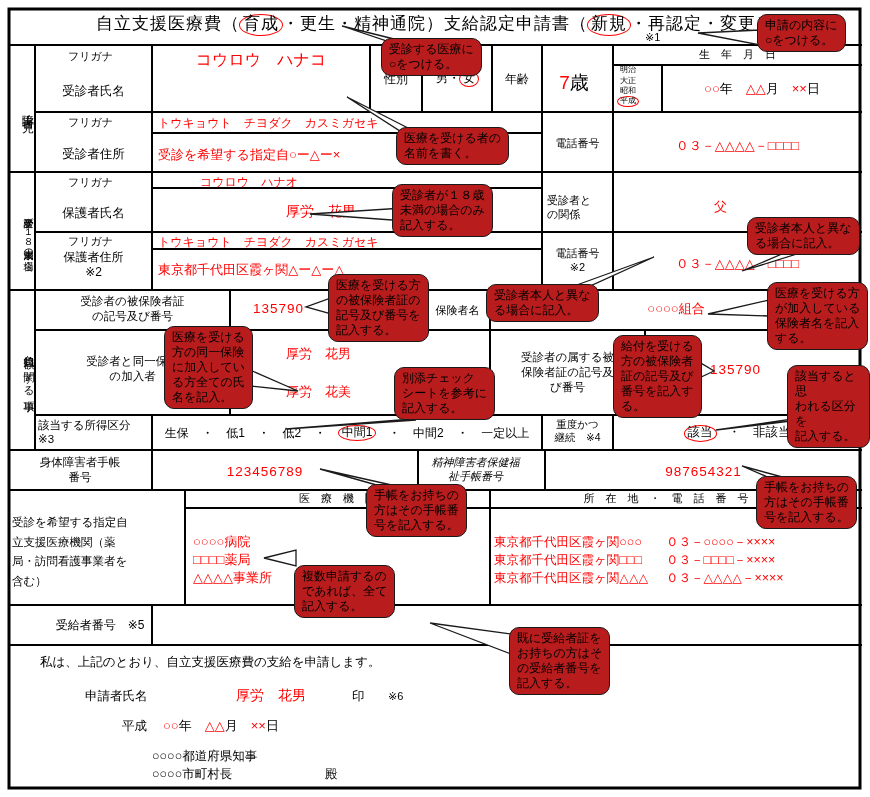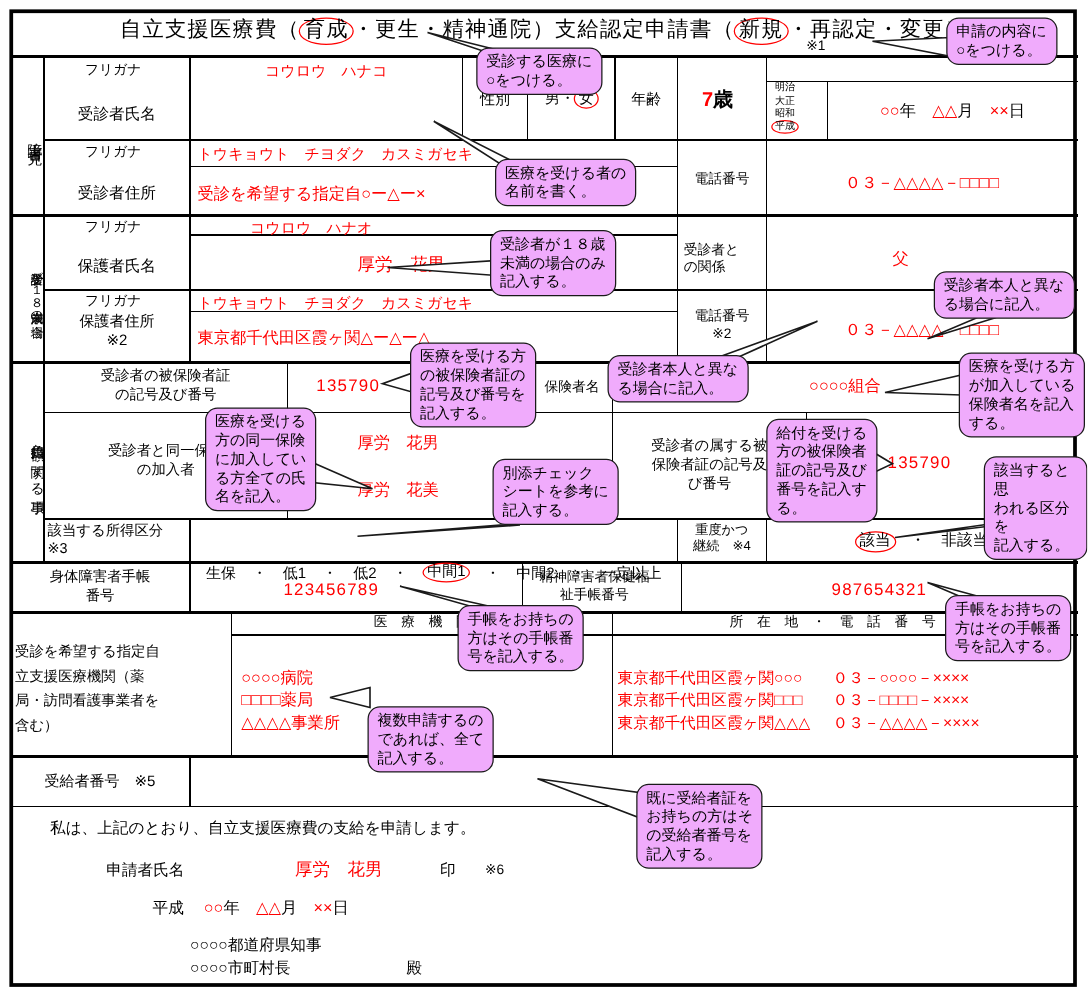--- a/index.html
+++ b/index.html
@@ -8,23 +8,23 @@
   svg.layer{position:absolute;left:0;top:0;z-index:1;}
   svg.tails{z-index:5;}
   .grid line{stroke:#000;stroke-width:1.2;shape-rendering:crispEdges;}
   .grid line.th{stroke-width:2.4;}
   .t{position:absolute;z-index:2;white-space:pre-line;line-height:1.25;}
   .c{text-align:center;}
   .red{color:var(--red,#f00);}
   .vert{writing-mode:vertical-rl;text-align:center;}
   .circ{display:inline-block;border:1.6px solid var(--red,#f00);border-radius:50%;padding:0 3px 1px;margin:0 -1px;line-height:1.1;}
   .circ-s{display:inline-block;border:1.3px solid var(--red,#f00);border-radius:50%;padding:0 2px;line-height:1.1;}
-  .bub{position:absolute;z-index:6;background:#f0abfc;border:1.5px solid #1a1a1a;border-radius:10px;padding:3px 7px;
+  .bub{position:absolute;z-index:6;background:#b91c1c;border:1.5px solid #1a1a1a;border-radius:10px;padding:3px 7px;
        font-size:12px;line-height:15px;white-space:pre-line;font-family:Liberation Serif, serif;}
-  .opts{display:flex;justify-content:space-evenly;align-items:center;margin-top:25px;}
+  .opts{display:flex;justify-content:space-evenly;align-items:center;}
 </style>
 </head>
 <body>
 
 <div class="sheet">
 
   <svg class="layer grid" width="870" height="797">
     <rect x="9" y="9" width="851" height="779" fill="none" stroke="#000" stroke-width="3"></rect>
     <line class="th" x1="8" y1="45" x2="862" y2="45"></line>
     <line x1="613" y1="65" x2="862" y2="65"></line>
@@ -66,25 +66,26 @@
 
   <div class="t c" style="left:8px;top:13px;width:854px;font-size:17px;letter-spacing:1px;"><span>自立支援医療費（</span><span class="circ">育成</span><span>・更生・精神通院）支給認定申請書（</span><span class="circ">新規</span><span>・再認定・変更）</span></div>
   <div class="t" style="left:645px;top:31px;font-size:11px;">※1</div>
 
   <div class="t vert" style="left:8px;top:45px;width:27px;height:127px;font-size:12px;letter-spacing:2px;">障害者・児</div>
   <div class="t vert" style="left:8px;top:172px;width:27px;height:118px;font-size:10px;line-height:13px;">受診者が１８歳未満の場合</div>
   <div class="t vert" style="left:8px;top:290px;width:27px;height:160px;font-size:11px;letter-spacing:1px;">負担額に関する事項</div>
 
   <div class="t" style="left:68px;top:50px;font-size:11px;">フリガナ</div>
   <div class="t c" style="left:35px;top:84px;width:117px;font-size:12.5px;">受診者氏名</div>
-  <div class="t c red" style="left:152px;top:50px;width:218px;font-size:12px;">コウロウ　ハナコ</div>
+  <div class="t c red" style="left:152px;top:50px;width:218px;font-size:16px;">コウロウ　ハナコ</div>
   <div class="t c" style="left:370px;top:72px;width:52px;font-size:12px;">性別</div>
   <div class="t c" style="left:422px;top:71px;width:70px;font-size:12px;"><span>男</span><span>・</span><span class="circ">女</span></div>
   <div class="t c" style="left:492px;top:72px;width:50px;font-size:12px;">年齢</div>
-  <div class="t c" style="left:542px;top:71px;width:64px;font-size:16px;font-weight:bold;"><span class="red">7</span><span>歳</span></div>
+  <div class="t c" style="left:542px;top:71px;width:64px;font-size:19px;"><span class="red">7</span><span>歳</span></div>
+  <div class="t c" style="left:613px;top:48px;width:249px;font-size:11px;">生　年　月　日</div>
   <div class="t" style="left:620px;top:65px;font-size:8px;line-height:10.5px;">明治
 大正
 昭和</div>
   <div class="t" style="left:617px;top:96px;font-size:8px;"><span class="circ-s">平成</span></div>
   <div class="t c" style="left:662px;top:81px;width:200px;font-size:13px;"><span class="red">○○</span><span>年</span>　<span class="red">△△</span><span>月</span>　<span class="red">××</span><span>日</span></div>
   <div class="t" style="left:68px;top:116px;font-size:11px;">フリガナ</div>
   <div class="t c" style="left:35px;top:147px;width:117px;font-size:12.5px;">受診者住所</div>
   <div class="t red" style="left:158px;top:116px;font-size:12px;">トウキョウト　チヨダク　カスミガセキ</div>
   <div class="t red" style="left:158px;top:147px;font-size:13px;">受診を希望する指定自○ー△ー×</div>
   <div class="t c" style="left:542px;top:137px;width:71px;font-size:11px;">電話番号</div>
@@ -129,41 +130,41 @@
     <span>中間2</span><span>・</span>
     <span>一定以上</span>
   </div>
   <div class="t c" style="left:542px;top:418px;width:71px;font-size:10.5px;line-height:13px;">重度かつ
 継続　※4</div>
   <div class="t c" style="left:8px;top:455px;width:144px;font-size:11.5px;line-height:15px;">身体障害者手帳
 番号</div>
 
   <div class="t c" style="left:613px;top:425px;width:249px;font-size:12.5px;"><span class="circ">該当</span>　<span>・</span>　<span>非該当</span></div>
   <div class="t c red" style="left:152px;top:464px;width:226px;font-size:13.5px;letter-spacing:1px;">123456789</div>
-  <div class="t c" style="left:418px;top:455px;width:115px;font-size:11px;line-height:14px;">精神障害者保健福
+  <div class="t c" style="left:418px;top:455px;width:115px;font-size:11px;line-height:14px;font-style:italic;">精神障害者保健福
 祉手帳番号</div>
   <div class="t c red" style="left:545px;top:464px;width:317px;font-size:13.5px;letter-spacing:1px;">987654321</div>
 
   <div class="t" style="left:12px;top:513px;font-size:11.5px;line-height:19.5px;">受診を希望する指定自
 立支援医療機関（薬
 局・訪問看護事業者を
 含む）</div>
   <div class="t c" style="left:185px;top:492px;width:305px;font-size:11px;">医　療　機　関</div>
   <div class="t c" style="left:490px;top:492px;width:352px;font-size:11px;">所　在　地　・　電　話　番　号</div>
   <div class="t red" style="left:193px;top:534px;font-size:13px;">○○○○病院</div>
   <div class="t red" style="left:193px;top:552px;font-size:13px;">□□□□薬局</div>
   <div class="t red" style="left:193px;top:570px;font-size:13px;">△△△△事業所</div>
   <div class="t red" style="left:494px;top:535px;font-size:12.5px;">東京都千代田区霞ヶ関○○○</div>
   <div class="t red" style="left:494px;top:553px;font-size:12.5px;">東京都千代田区霞ヶ関□□□</div>
   <div class="t red" style="left:494px;top:571px;font-size:12.5px;">東京都千代田区霞ヶ関△△△</div>
   <div class="t red" style="left:666px;top:535px;font-size:12.5px;">０３－○○○○－××××</div>
   <div class="t red" style="left:666px;top:553px;font-size:12.5px;">０３－□□□□－××××</div>
   <div class="t red" style="left:666px;top:571px;font-size:12.5px;">０３－△△△△－××××</div>
 
-  <div class="t c" style="left:8px;top:618px;width:144px;font-size:12px;">受給者番号　※5</div>
+  <div class="t c" style="left:8px;top:618px;width:144px;font-size:12px;padding-left:20px;">受給者番号　※5</div>
 
   <div class="t" style="left:40px;top:655px;font-size:12.5px;">私は、上記のとおり、自立支援医療費の支給を申請します。</div>
   <div class="t" style="left:85px;top:689px;font-size:12.5px;">申請者氏名</div>
   <div class="t red" style="left:236px;top:687px;font-size:14px;">厚労　花男</div>
   <div class="t" style="left:352px;top:689px;font-size:12.5px;">印</div>
   <div class="t" style="left:388px;top:690px;font-size:11px;">※6</div>
   <div class="t" style="left:122px;top:719px;font-size:12.5px;">平成</div>
   <div class="t" style="left:163px;top:718px;font-size:13px;"><span class="red">○○</span><span>年</span>　<span class="red">△△</span><span>月</span>　<span class="red">××</span><span>日</span></div>
   <div class="t" style="left:152px;top:749px;font-size:12.5px;">○○○○都道府県知事</div>
   <div class="t" style="left:152px;top:767px;font-size:12.5px;">○○○○市町村長</div>

